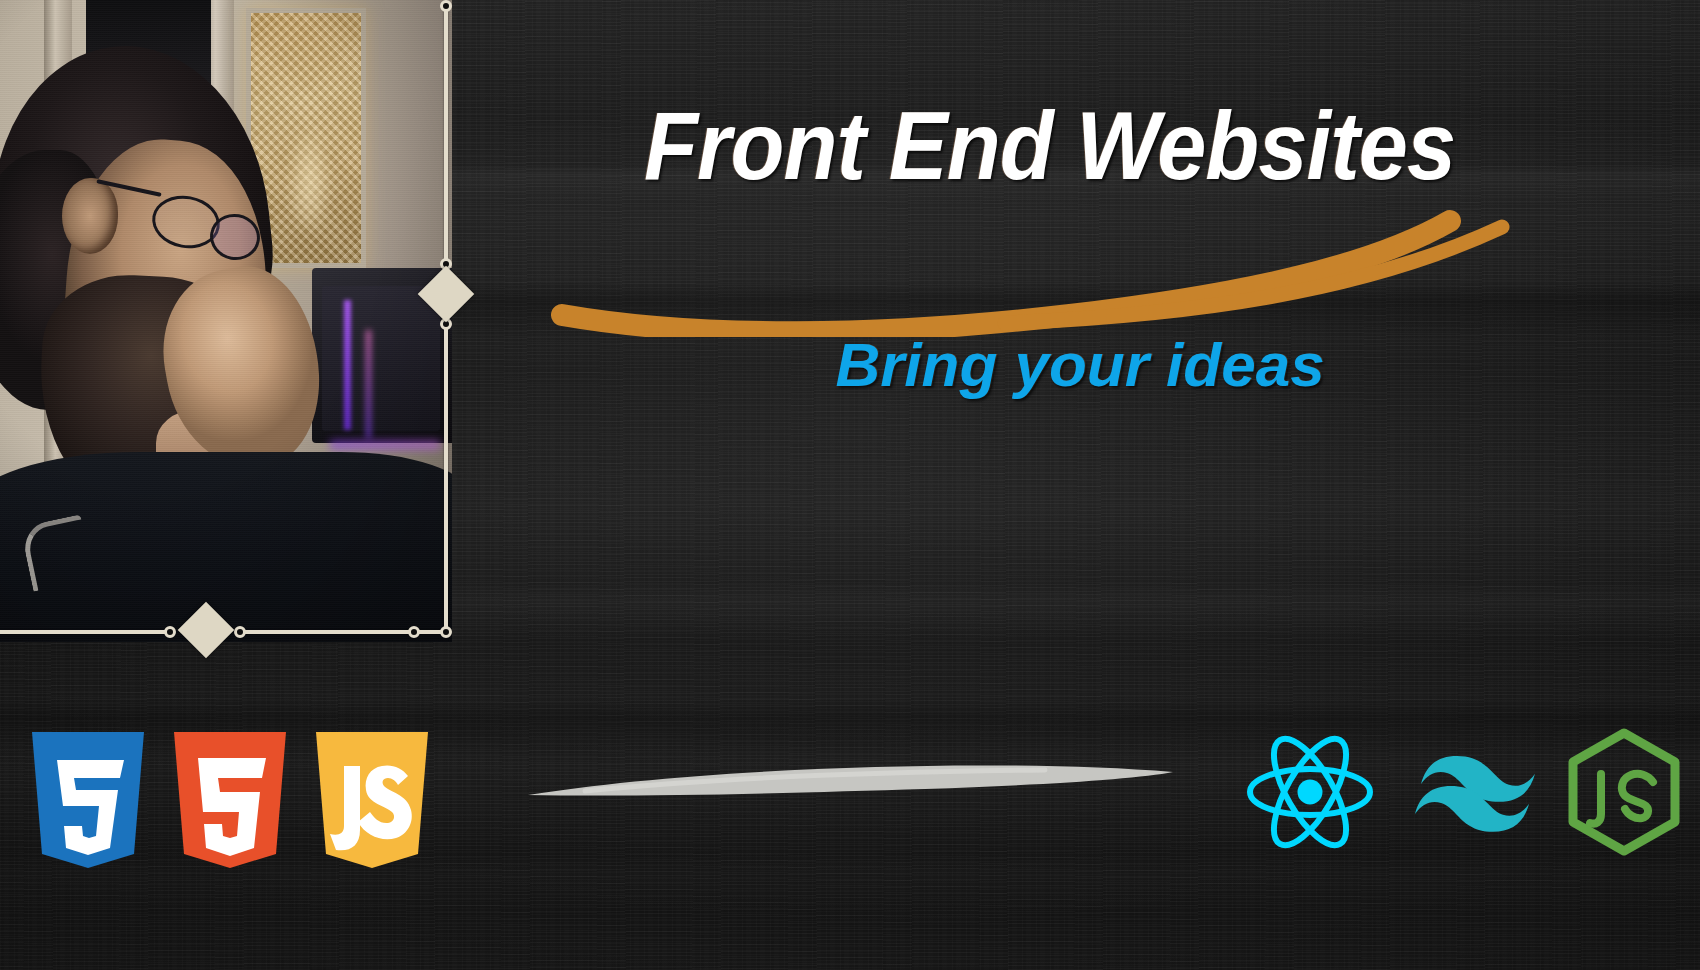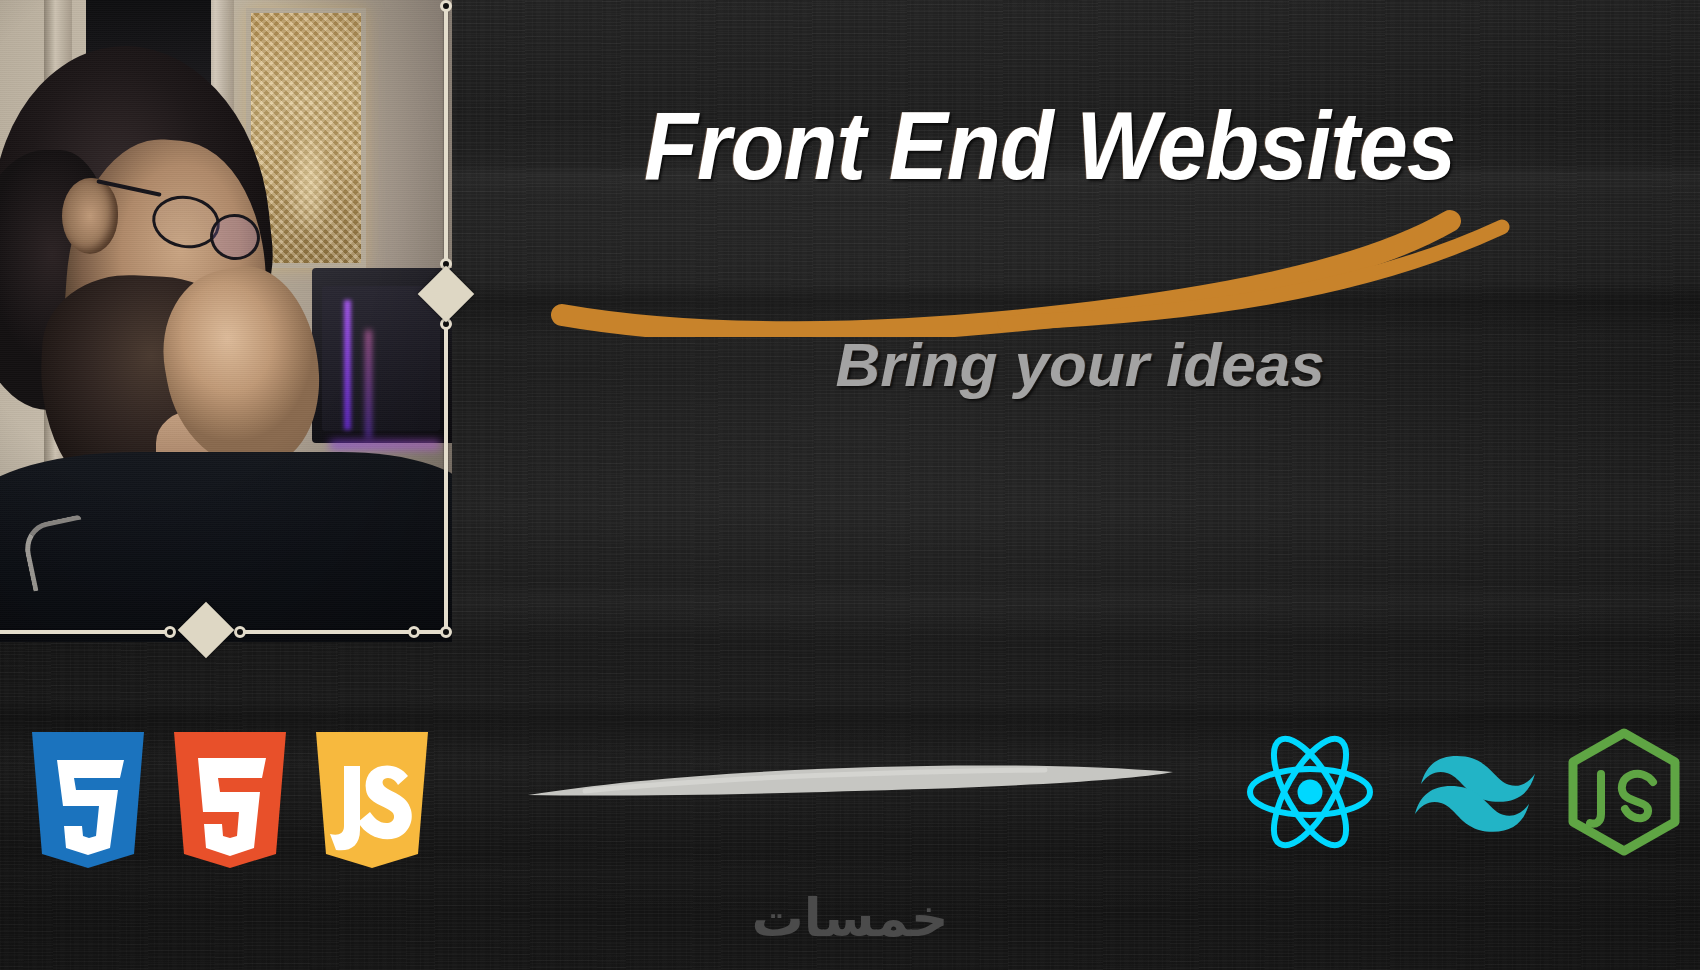--- a/index.html
+++ b/index.html
@@ -251,21 +251,21 @@
     position:absolute; left:-10px; top:96px; width:1000px; height:150px;
   }
 
   
   #subtitle-block{
     position:absolute; left:560px; top:320px; width:1040px;
     text-align:center;
   }
   .subtitle-line{
     font-size:62px; font-weight:700; font-style:italic;
-    color:#a3a3a3; line-height:1.45;
+    color:#0ea5e9; line-height:1.45;
     text-shadow:2px 2px 3px rgba(0,0,0,.7), 1px 0 0 rgba(255,170,90,.30);
     font-family:"Liberation Sans", sans-serif;
   }
 
   
   #tech-left{
     position:absolute; left:28px; top:730px;
     display:flex; gap:22px; align-items:flex-end;
   }
   #tech-right{
@@ -402,15 +402,14 @@
       <path d="M29 40 C10 40 -2 49 -7 68 C0 58 9 54 19 57 C25 58.7 29.4 63.2 34.2 68.2 C42 76.3 51.1 85.8 71 85.8 C90 85.8 102 76.8 107 57.8 C100 67.8 91 71.8 81 68.8 C75 67.1 70.6 62.6 65.8 57.6 C58 49.5 48.9 40 29 40 Z" transform="translate(17,-6)" fill="#22b4c6"></path>
     </svg>
 
     <svg class="logo" width="118" height="128" viewBox="0 0 118 128">
       <path d="M59 5 L110 34 L110 94 L59 123 L8 94 L8 34 Z" fill="none" stroke="#5fa544" stroke-width="9" stroke-linejoin="round"></path>
       <path d="M36 46 L36 86 C36 94 31 97 25 95" fill="none" stroke="#5fa544" stroke-width="8" stroke-linecap="round"></path>
       <path d="M88 54 C83 47 74 44 66 47 C58 50 55 58 58 65 C62 73 76 73 81 78 C85 82 83 89 77 90 C70 91 63 87 60 81" fill="none" stroke="#5fa544" stroke-width="8" stroke-linecap="round"></path>
     </svg>
   </div>
 
-  <div id="watermark">خمسات</div>
 
 </div>
 
 </body></html>

